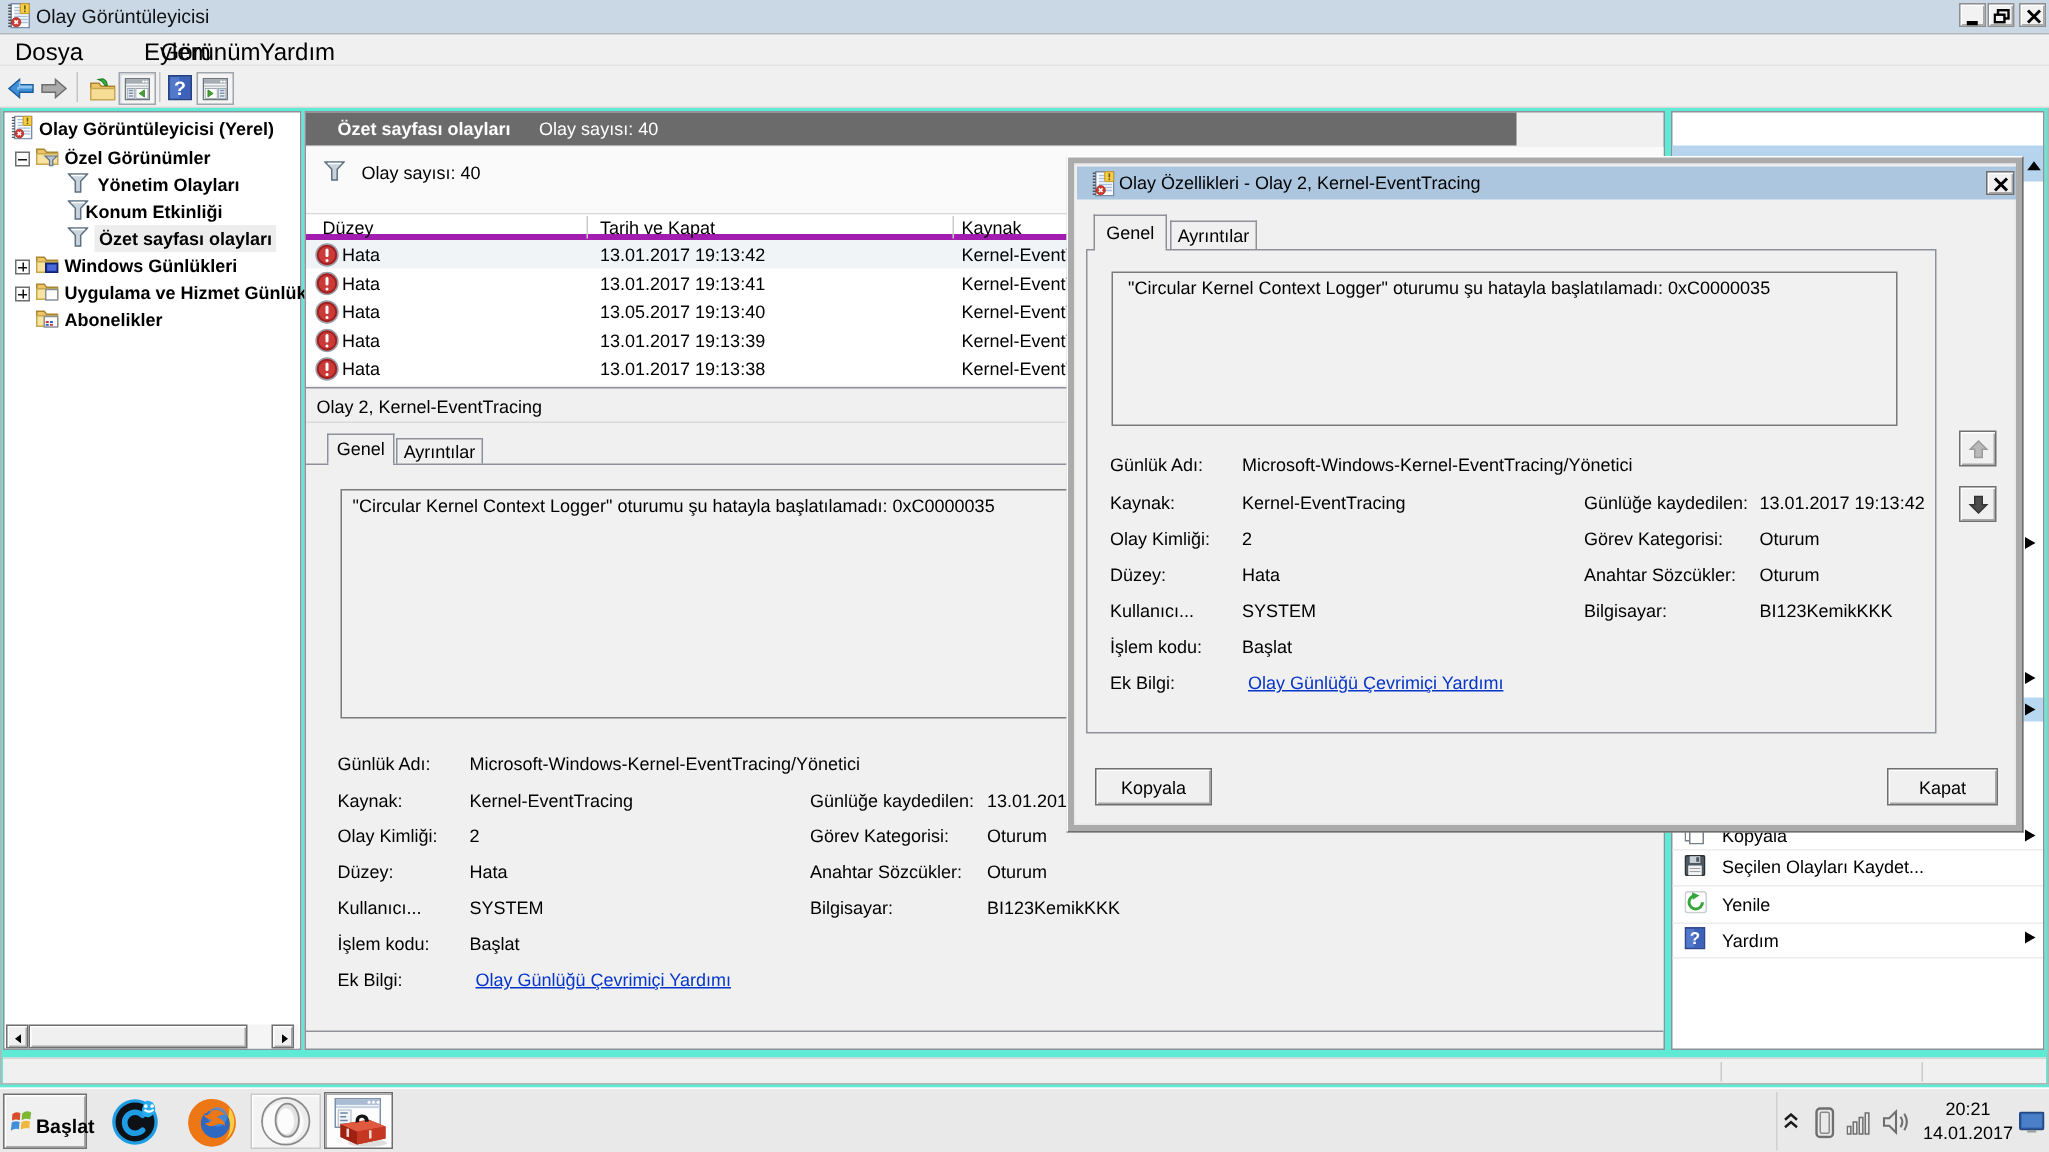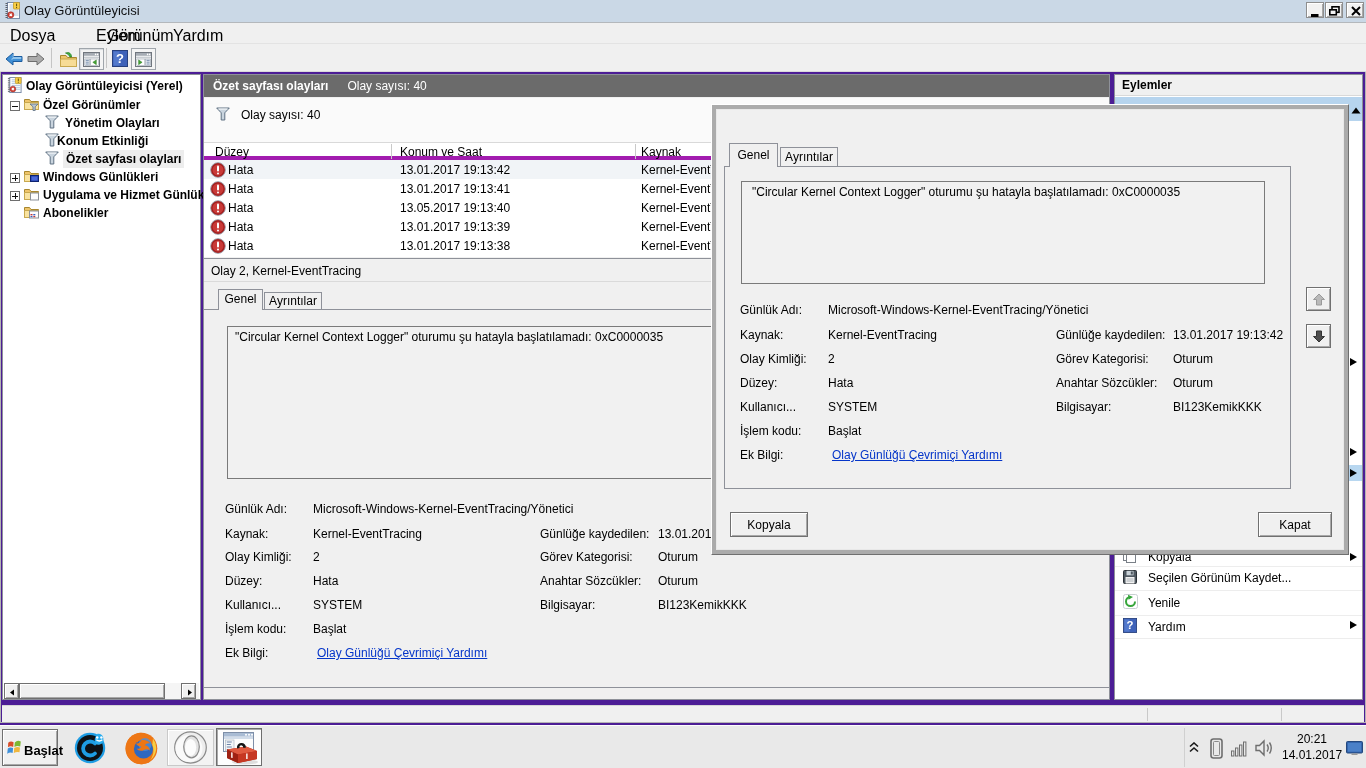--- a/index.html
+++ b/index.html
@@ -1,42 +1,42 @@
 <!DOCTYPE html>
 <html><head>
 <meta charset="utf-8">
 <style>
   * { margin:0; padding:0; box-sizing:border-box; }
   html,body { width:1366px; height:768px; overflow:hidden; }
   body { font-family:"Liberation Sans", sans-serif; font-size:12px; color:#000; background:#F0F0F0; }
   .abs { position:absolute; }
   span { white-space:nowrap; }
   svg { position:absolute; }
-  #screen { position:relative; width:1366px; height:768px; background:#4c1d95; }
+  #screen { position:relative; width:1366px; height:768px; background:#5eead4; }
 
   
   #titlebar { left:0; top:0; width:1366px; height:22px; background:#CAD8E6; }
   #titlebar .ttext { position:absolute; left:24px; top:3px; font-size:13px; color:#0f1012; }
   .winbtn { position:absolute; top:2px; width:18px; height:16px; background:#F2F2F2;
     border:1px solid #8E8E8E; box-shadow: inset 1px 1px 0 #FFF, inset -1px -1px 0 #A9A9A9;
     text-align:center; line-height:14px; font-weight:bold; font-size:10px; }
   #menubar { left:0; top:22px; width:1366px; height:22px; background:#F0F0F0; border-top:1px solid #B4B8BC; border-bottom:1px solid #E3E3E3;}
   #menubar span { position:absolute; top:4px; font-size:16px; }
   #toolbar { left:0; top:44px; width:1366px; height:28px; background:#F0F0F0; border-bottom:1px solid #D9D9D9; }
   .tsep { position:absolute; top:3px; width:1px; height:20px; background:#C5C5C5; }
 
   
   #tree { left:2px; top:74px; width:199px; height:626px; background:#FFF; border:1px solid #8E9199; }
   .trow { position:absolute; height:18px; line-height:18px; font-size:12px; white-space:nowrap;font-weight:bold; }
   .pm { position:absolute; width:10px; height:10px; background:#FFF; border:1px solid #6E6E6E; }
   .pm i { position:absolute; background:#111; }
 
   
   #midpanel { left:203px; top:74px; width:907px; height:626px; background:#F0F0F0; border:1px solid #8E9199; }
-  #midhdr { position:absolute; left:0; top:0; width:905px; height:22px; background:#6B6B6B; color:#FFF; line-height:22px; }
+  #midhdr { position:absolute; left:0; top:0; width:807px; height:22px; background:#6B6B6B; color:#FFF; line-height:22px;padding-left:12px; }
   #funnelstrip { position:absolute; left:0; top:23px; width:905px; height:45px; background:#FAFAFA; border-bottom:1px solid #D9D9D9;}
   #listhdr { position:absolute; left:0; top:68px; width:905px; height:17px; background:#FFF; border-bottom:4px solid #a21caf; }
   #listhdr i { position:absolute; top:1px; width:1px; height:15px; background:#C9C9C9; }
   #listrows { position:absolute; left:0; top:85px; width:905px; height:97px; background:#FFF; }
   .lrow { position:absolute; left:0; width:905px; height:19px; }
   .lrow .hata { position:absolute; left:24px; top:3px; }
   .lrow .dt { position:absolute; left:196px; top:3px; }
   .lrow .src { position:absolute; left:437px; top:3px; }
   #botpane { position:absolute; left:0; top:183px; width:905px; height:430px; background:#F0F0F0; border-top:1px solid #8E9199; border-bottom:1px solid #8E9199;}
 
@@ -233,21 +233,21 @@
     <div id="midhdr"><b style="margin-left:9px;">Özet sayfası olayları</b><span style="margin-left:19px;">Olay sayısı: 40</span></div>
     <div id="funnelstrip">
       <svg style="left:12px; top:9px;" width="14" height="14" viewBox="0 0 14 14">
         <path d="M0.7 1 H13.3 L8.8 5.8 V13 H5.2 V5.8 Z" fill="#C9D4DE" stroke="#5E7082" stroke-width="1"></path>
         <path d="M2.5 2 H11.5" stroke="#FFF" stroke-width="1"></path>
       </svg>
       <span style="position:absolute; left:37px; top:10px;">Olay sayısı: 40</span>
     </div>
     <div id="listhdr">
       <span style="position:absolute; left:11px; top:2px;">Düzey</span>
-      <span style="position:absolute; left:196px; top:2px;">Konum ve Saat</span>
+      <span style="position:absolute; left:196px; top:2px;">Tarih ve Kapat</span>
       <span style="position:absolute; left:437px; top:2px;">Kaynak</span>
       <i style="left:187px;"></i>
         <i style="left:431px;"></i>
     </div>
     <div id="listrows">
       <div class="lrow" style="top:0; background:#F1F4F7;">
           <svg style="left:6px; top:2px;" width="16" height="16" viewBox="0 0 16 16">
             <circle cx="8" cy="8" r="7.3" fill="#C93A38" stroke="#97A0AC" stroke-width="1"></circle>
             <circle cx="8" cy="8" r="6.1" fill="none" stroke="#9E1F1F" stroke-width="1.2"></circle>
             <rect x="7" y="3.6" width="2" height="5.8" rx="1" fill="#FFF"></rect>
@@ -336,21 +336,20 @@
           <span style="position:absolute; left:454px; top:339px;">BI123KemikKKK</span>
         <span style="position:absolute; left:21px; top:363px;">İşlem kodu:</span>
           <span style="position:absolute; left:109px; top:363px;">Başlat</span>
         <span style="position:absolute; left:21px; top:387px;">Ek Bilgi:</span>
           <span style="position:absolute; left:113px; top:387px; color:#0535C9; text-decoration:underline;">Olay Günlüğü Çevrimiçi Yardımı</span>
       </div>
     </div>
   </div>
 
   <div class="abs" id="rightpanel">
-    <div style="position:absolute; left:0; top:0; width:247px; height:21px; background:#F0F0F0; border-bottom:1px solid #D9D9D9;"><b style="margin-left:7px; line-height:21px;">Eylemler</b></div>
     <div style="position:absolute; left:0; top:22px; width:247px; height:24px; background:#B6D4EE;"><span style="margin-left:11px; line-height:29px;">Özet sayfası olayları</span></div>
 
     <svg style="left:236px; top:32px;" width="10" height="7" viewBox="0 0 10 7">
         <path d="M5 0.5 L9.5 6.5 H0.5 Z" fill="#000"></path>
       </svg>
 
     <div style="position:absolute; left:235px; top:283px; width:0; height:0; border-left:7px solid #000; border-top:4.5px solid transparent; border-bottom:4.5px solid transparent;"></div>
     <div style="position:absolute; left:235px; top:373px; width:0; height:0; border-left:7px solid #000; border-top:4.5px solid transparent; border-bottom:4.5px solid transparent;"></div>
     <div style="position:absolute; left:233px; top:390px; width:14px; height:16px; background:#B8D7F0;"></div>
     <div style="position:absolute; left:235px; top:394px; width:0; height:0; border-left:7px solid #000; border-top:4.5px solid transparent; border-bottom:4.5px solid transparent;"></div>
@@ -362,41 +361,59 @@
     </svg>
     <div style="position:absolute; left:33px; top:475px;">Kopyala</div>
     <div style="position:absolute; left:0px; top:491px; width:247px; height:1px; background:#EDEDED;"></div>
     <svg style="left:8px; top:495px;" width="14" height="14" viewBox="0 0 14 14">
       <rect x="0.5" y="0.5" width="13" height="13" rx="1" fill="#4E5860" stroke="#2A3036"></rect>
       <rect x="3.5" y="0.8" width="7" height="4.5" fill="#C9D2D8"></rect>
       <rect x="7.8" y="1.5" width="2" height="3" fill="#4E5860"></rect>
       <rect x="2.5" y="7" width="9" height="6.5" fill="#F2F2F2"></rect>
       <path d="M3.5 9h7 M3.5 11h7" stroke="#9AA2A8" stroke-width="0.8"></path>
     </svg>
-    <div style="position:absolute; left:33px; top:496px;">Seçilen Görünüm Kaydet...</div>
+    <div style="position:absolute; left:33px; top:496px;">Seçilen Olayları Kaydet...</div>
     <div style="position:absolute; left:0px; top:515px; width:247px; height:1px; background:#EDEDED;"></div>
     <svg style="left:8px; top:519px;" width="15" height="15" viewBox="0 0 15 15">
       <rect x="0.5" y="0.5" width="14" height="14" rx="2" fill="#FFF" stroke="#C9CFD2"></rect>
       <path d="M12 7.5 A4.5 4.5 0 1 1 7.5 3" fill="none" stroke="#35A53A" stroke-width="2"></path>
       <path d="M5 0.8 L10 3 L5.5 5.8 Z" fill="#35A53A"></path>
     </svg>
     <div style="position:absolute; left:33px; top:521px;">Yenile</div>
     <div style="position:absolute; left:0px; top:540px; width:247px; height:1px; background:#EDEDED;"></div>
     <svg style="left:8px; top:543px;" width="14" height="15" viewBox="0 0 16 17">
       <rect x="0.5" y="0.5" width="15" height="16" fill="#3E62B9" stroke="#27407E"></rect>
       <rect x="1.5" y="1.5" width="6" height="14" fill="#5379CC"></rect>
       <text x="8" y="13" font-size="13" font-weight="bold" fill="#FFF" text-anchor="middle" font-family="Liberation Sans">?</text>
     </svg>
     <div style="position:absolute; left:33px; top:545px;">Yardım</div>
     <div style="position:absolute; left:235px; top:546px; width:0; height:0; border-left:7px solid #000; border-top:4.5px solid transparent; border-bottom:4.5px solid transparent;"></div>
     <div style="position:absolute; left:0px; top:563px; width:247px; height:1px; background:#EDEDED;"></div>
   </div>
 
   <div class="abs" id="dialog">
     <div id="dlginner">
+      <div id="dlgtitle">
+        <svg style="left:10px; top:3px;" width="15" height="17" viewBox="0 0 15 17">
+          <rect x="2.5" y="0.5" width="12" height="16" fill="#FDFDFD" stroke="#7A8CA8"></rect>
+          <path d="M4.5 3h9 M4.5 5h9 M4.5 7h9 M4.5 9h9 M4.5 11h9 M4.5 13h9" stroke="#A8C0DC" stroke-width="0.9"></path>
+          <path d="M0.5 1.5h2 M0.5 3.5h2 M0.5 5.5h2 M0.5 7.5h2 M0.5 9.5h2 M0.5 11.5h2 M0.5 13.5h2 M0.5 15.5h2" stroke="#50545A" stroke-width="0.9"></path>
+          <rect x="8.5" y="0.5" width="6" height="6.5" rx="0.8" fill="#F8CE46" stroke="#C79C26" stroke-width="0.8"></rect>
+          <rect x="11" y="1.6" width="1.1" height="2.7" fill="#6b5a14"></rect>
+            <rect x="11" y="5" width="1.1" height="1.1" fill="#6b5a14"></rect>
+          <circle cx="5.8" cy="12.8" r="3.1" fill="#CC3A30" stroke="#A02820" stroke-width="0.5"></circle>
+          <path d="M4.6 11.6 L7 14 M7 11.6 L4.6 14" stroke="#FFF" stroke-width="1.1"></path>
+        </svg>
+        <span style="position:absolute; left:28px; top:4px;">Olay Özellikleri - Olay 2, Kernel-EventTracing</span>
+        <div class="btn" style="left:606px; top:3px; width:19px; height:16px;">
+            <svg style="left:4px; top:3px;" width="10" height="10" viewBox="0 0 10 10">
+              <path d="M1 1 L9 9 M9 1 L1 9" stroke="#000" stroke-width="2"></path>
+            </svg>
+          </div>
+      </div>
 
       <div style="position:absolute; left:12px; top:33px; width:49px; height:23px; background:#F0F0F0; border:1px solid #8E9199; border-bottom:none; text-align:center; line-height:22px; z-index:2;">Genel</div>
       <div style="position:absolute; left:63px; top:37px; width:58px; height:19px; background:#F0F0F0; border:1px solid #8E9199; border-bottom:none; text-align:center; line-height:18px;">Ayrıntılar</div>
 
       <div style="position:absolute; left:13px; top:55px; width:47px; height:3px; background:#F0F0F0; z-index:2;"></div>
       <div style="position:absolute; left:7px; top:56px; width:567px; height:323px; background:#F0F0F0; border:1px solid #8E9199;">
         <div style="position:absolute; left:16px; top:14px; width:524px; height:103px; background:#F1F1F1; border:1px solid #7A7A7A;">
           <span style="position:absolute; left:10px; top:3px;">"Circular Kernel Context Logger" oturumu şu hatayla başlatılamadı: 0xC0000035</span>
         </div>
         <span style="position:absolute; left:15px; top:136px;">Günlük Adı:</span>

